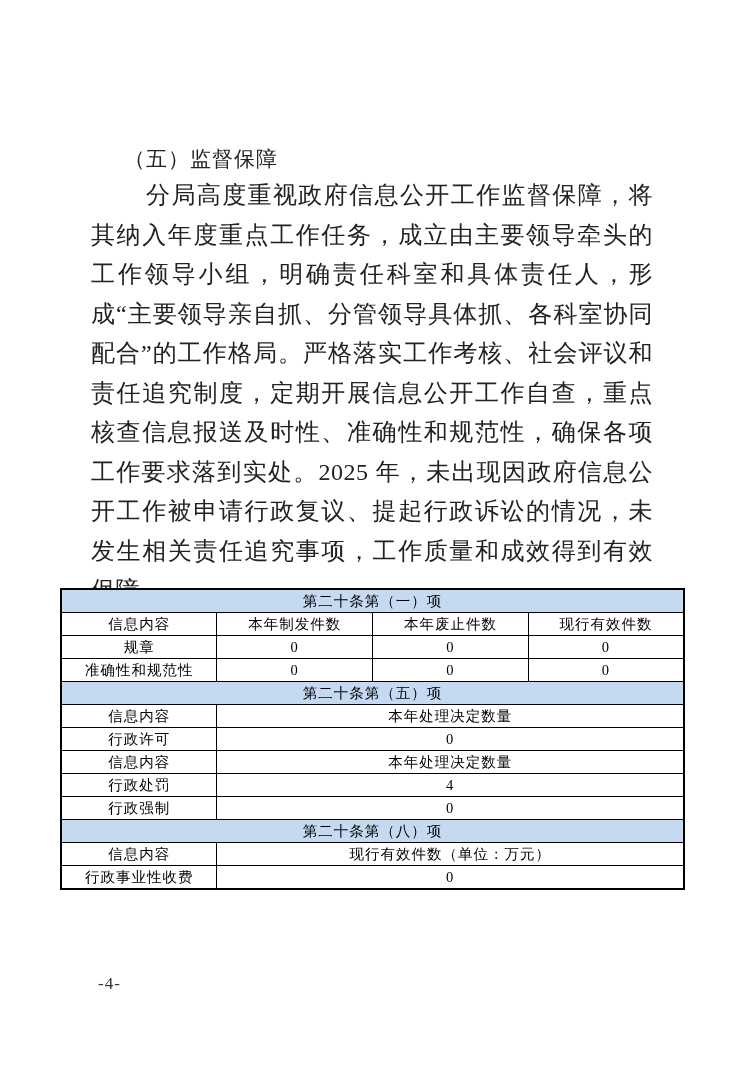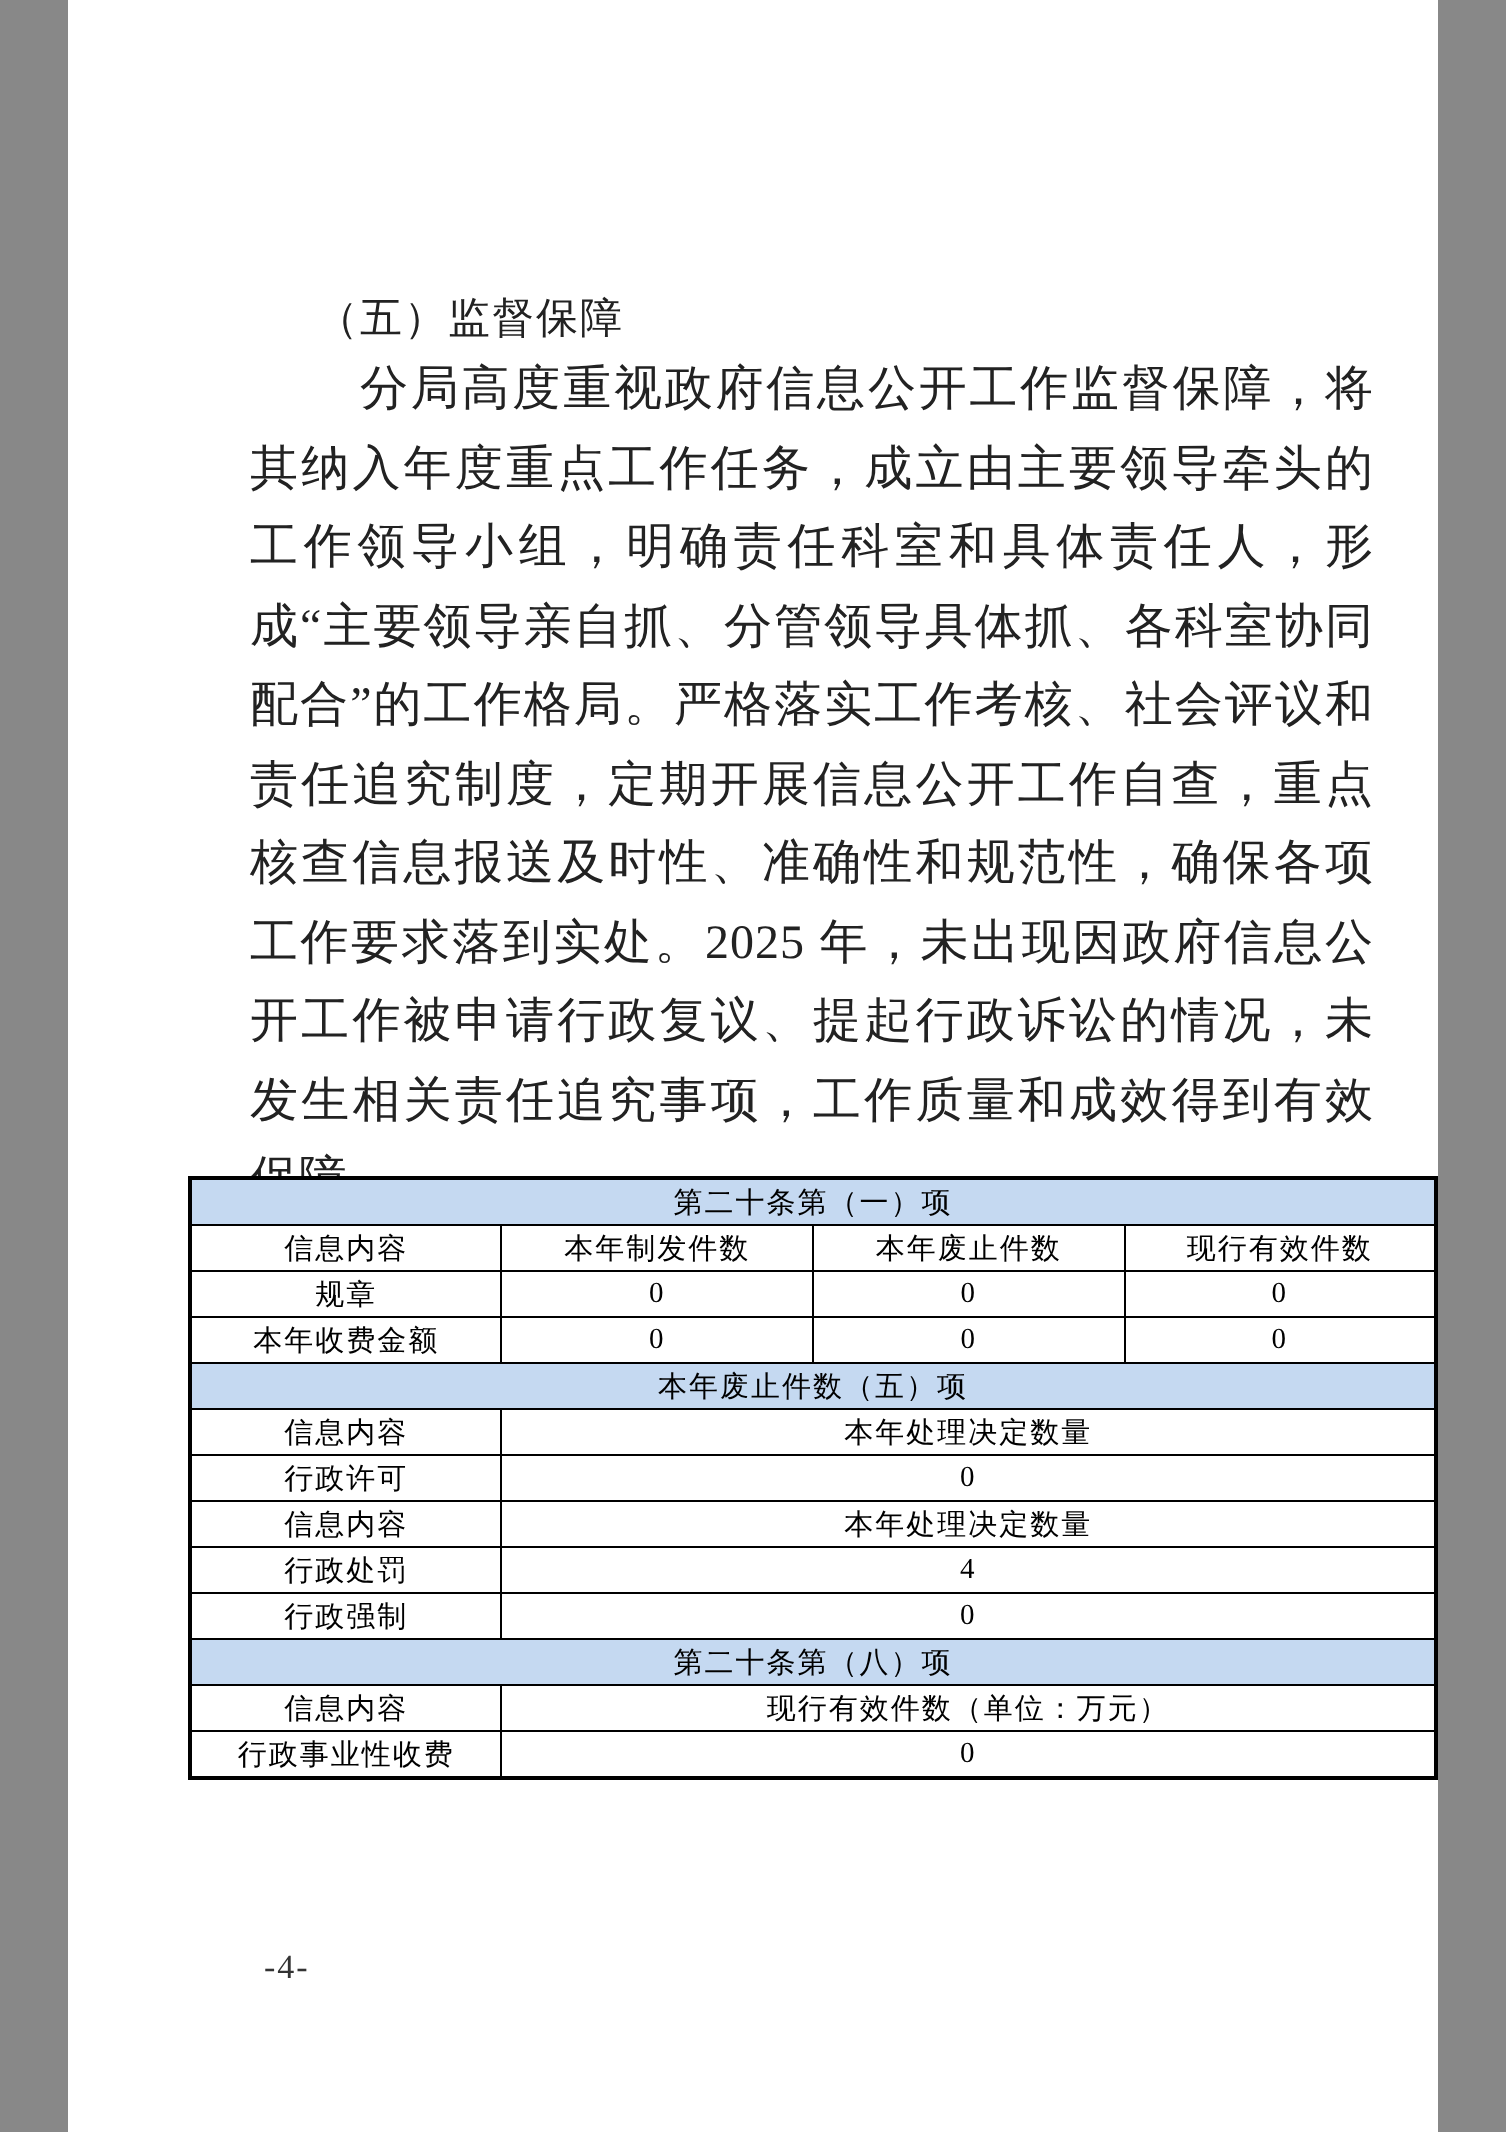--- a/index.html
+++ b/index.html
@@ -1,18 +1,18 @@
 <!DOCTYPE html>
 <html style="--blue: #c5d9f1;"><head>
 <meta charset="utf-8">
 <style>
   html,body{margin:0;padding:0;background:#888;}
   .page{
     position:relative;
-    width:685px;height:1066px;
+    width:753px;height:1066px;
     margin:0 auto;
     background:#ffffff;
     overflow:hidden;
     font-family:"Liberation Serif","DejaVu Serif",serif;
     color:#1c1c1c;
   }
   .doc-heading{
     position:absolute;left:90px;top:139px;width:563px;
     font-size:21px;line-height:40px;
     text-indent:34px;
@@ -87,27 +87,27 @@
             <td>本年废止件数</td>
             <td>现行有效件数</td>
           </tr>
           <tr>
             <td>规章</td>
             <td>0</td>
             <td>0</td>
             <td>0</td>
           </tr>
           <tr>
-            <td>本年收费金额</td>
+            <td>准确性和规范性</td>
             <td>0</td>
             <td>0</td>
             <td>0</td>
           </tr>
           <tr>
-            <td colspan="4" class="hdr">本年废止件数（五）项</td>
+            <td colspan="4" class="hdr">第二十条第（五）项</td>
           </tr>
           <tr>
             <td>信息内容</td>
             <td colspan="3">本年处理决定数量</td>
           </tr>
           <tr>
             <td>行政许可</td>
             <td colspan="3">0</td>
           </tr>
           <tr>

